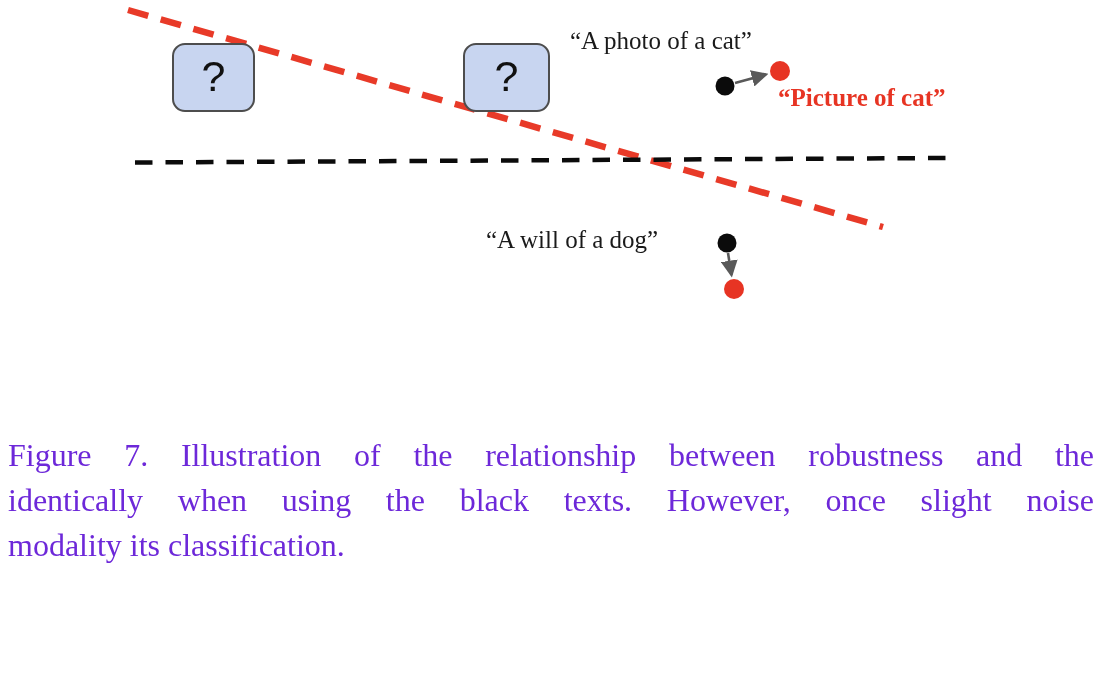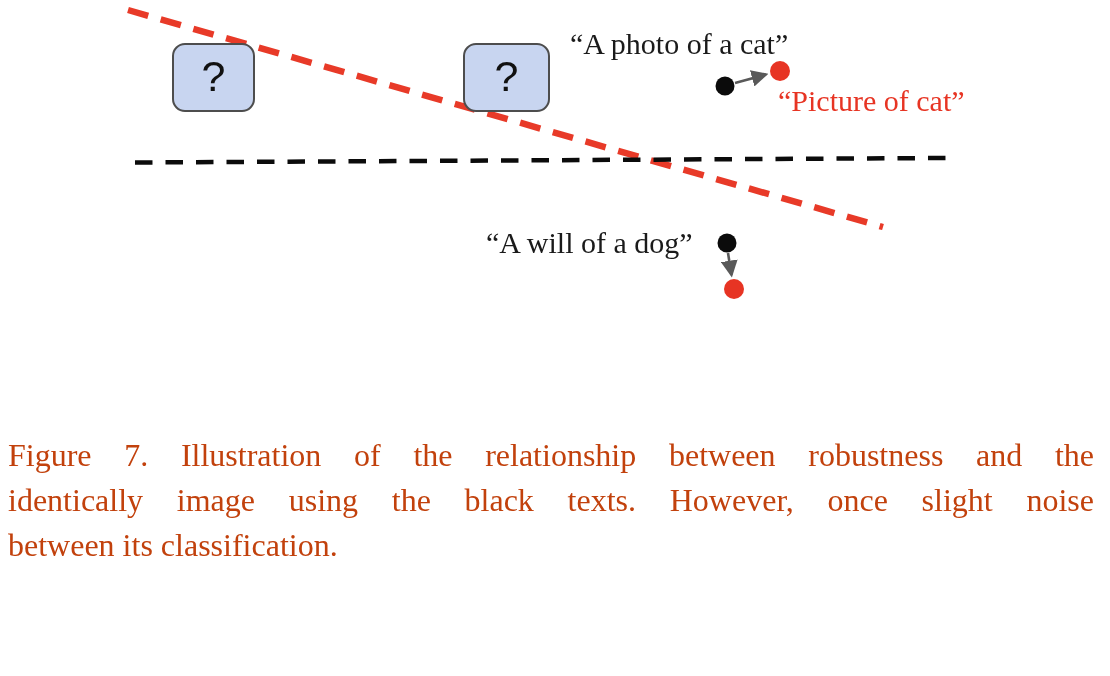--- a/index.html
+++ b/index.html
@@ -39,35 +39,35 @@
   }
   .qbox span {
     font-family: "Liberation Sans", sans-serif;
     font-size: 43px;
     color: #111111;
     line-height: 1;
     padding-bottom: 3px;
   }
   .dlabel {
     position: absolute;
-    font-size: 30px;
+    font-size: 25px;
     line-height: 1.1;
     white-space: nowrap;
     color: #1a1a1a;
     text-align: right;
   }
-  .dlabel.red { color: #e73423; }
+  .dlabel.red { color: #e73423; font-weight: bold; }
   .caption {
     position: absolute;
     left: 8px;
     top: 433px;
     width: 1086px;
     font-size: 32px;
     line-height: 45px;
-    color: #c2410c;
+    color: #6d28d9;
   }
   .cap-line { width: 100%; }
   .cap-line.just {
     text-align: justify;
     text-align-last: justify;
   }
 </style>
 </head>
 <body>
 
@@ -103,17 +103,17 @@
       <span>?</span>
     </div>
 
     <div class="dlabel" style="left:570px; top:27px;">“A photo of a cat”</div>
     <div class="dlabel red" style="left:778px; top:84px;">“Picture of cat”</div>
     <div class="dlabel" style="left:486px; top:226px;">“A will of a dog”</div>
   </div>
 
   <div class="caption">
     <div class="cap-line just">Figure 7. Illustration of the relationship between robustness and the</div>
-    <div class="cap-line just">identically image using the black texts. However, once slight noise</div>
-    <div class="cap-line">between its classification.</div>
+    <div class="cap-line just">identically when using the black texts. However, once slight noise</div>
+    <div class="cap-line">modality its classification.</div>
   </div>
 
 </div>
 
 </body></html>

